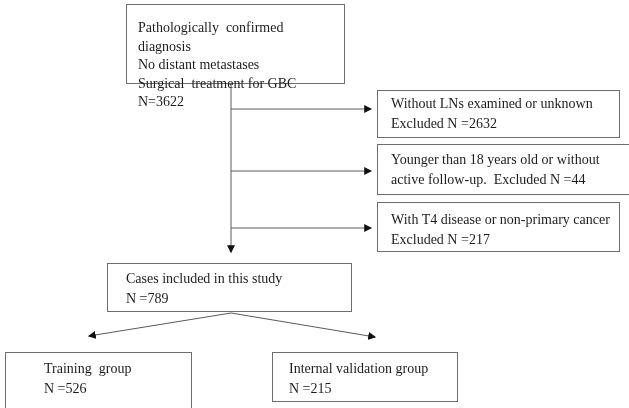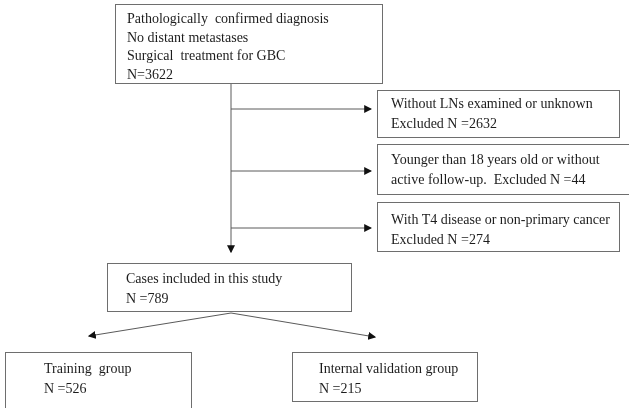--- a/index.html
+++ b/index.html
@@ -49,50 +49,50 @@
       </marker>
     </defs>
     <line class="connector" x1="231" y1="84" x2="231" y2="252" marker-end="url(#arrow)"></line>
     <line class="connector" x1="231" y1="109" x2="371" y2="109" marker-end="url(#arrow)"></line>
     <line class="connector" x1="231" y1="171" x2="371" y2="171" marker-end="url(#arrow)"></line>
     <line class="connector" x1="231" y1="228" x2="371" y2="228" marker-end="url(#arrow)"></line>
     <line class="connector" x1="231" y1="313" x2="89" y2="336" marker-end="url(#arrow)"></line>
     <line class="connector" x1="231" y1="313" x2="375" y2="337" marker-end="url(#arrow)"></line>
   </svg>
 
-  <div class="box tight" style="left:115px;top:4px;width:268px;height:80px;padding:5px 6px 0 11px;">
+  <div class="box tight" style="left:126px;top:4px;width:219px;height:80px;padding:14px 6px 0 11px;">
     <div class="ln">Pathologically  confirmed diagnosis</div>
     <div class="ln">No distant metastases</div>
     <div class="ln">Surgical  treatment for GBC</div>
     <div class="ln">N=3622</div>
   </div>
 
   <div class="box" style="left:377px;top:90px;width:243px;height:48px;padding:3px 4px 0 13px;">
     <div class="ln">Without LNs examined or unknown</div>
     <div class="ln">Excluded N =2632</div>
   </div>
 
   <div class="box" style="left:377px;top:144px;width:293px;height:51px;padding:5px 4px 0 13px;">
     <div class="ln">Younger than 18 years old or without</div>
     <div class="ln">active follow-up.  Excluded N =44</div>
   </div>
 
   <div class="box" style="left:377px;top:202px;width:243px;height:50px;padding:7px 4px 0 13px;">
     <div class="ln">With T4 disease or non-primary cancer</div>
-    <div class="ln">Excluded N =274</div>
+    <div class="ln">Excluded N =217</div>
   </div>
 
   <div class="box" style="left:107px;top:263px;width:245px;height:49px;padding:5px 4px 16px 18px;">
     <div class="ln">Cases included in this study</div>
     <div class="ln">N =789</div>
   </div>
 
   <div class="box" style="left:5px;top:352px;width:187px;height:58px;padding:6px 4px 0 38px;">
     <div class="ln">Training  group</div>
     <div class="ln">N =526</div>
   </div>
 
-  <div class="box" style="left:272px;top:352px;width:186px;height:50px;padding:6px 4px 0 26px;margin-left:20px;">
+  <div class="box" style="left:272px;top:352px;width:186px;height:50px;padding:6px 4px 0 16px;">
     <div class="ln">Internal validation group</div>
     <div class="ln">N =215</div>
   </div>
 
 </div>
 
 </body></html>

